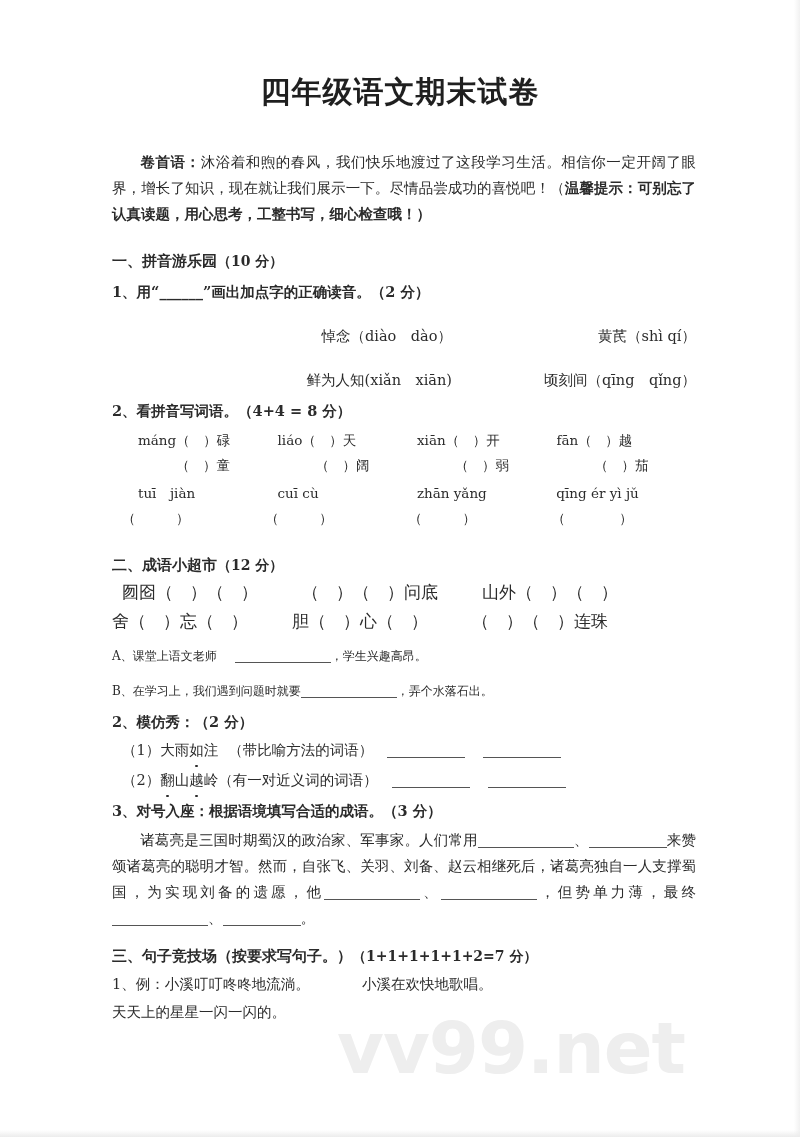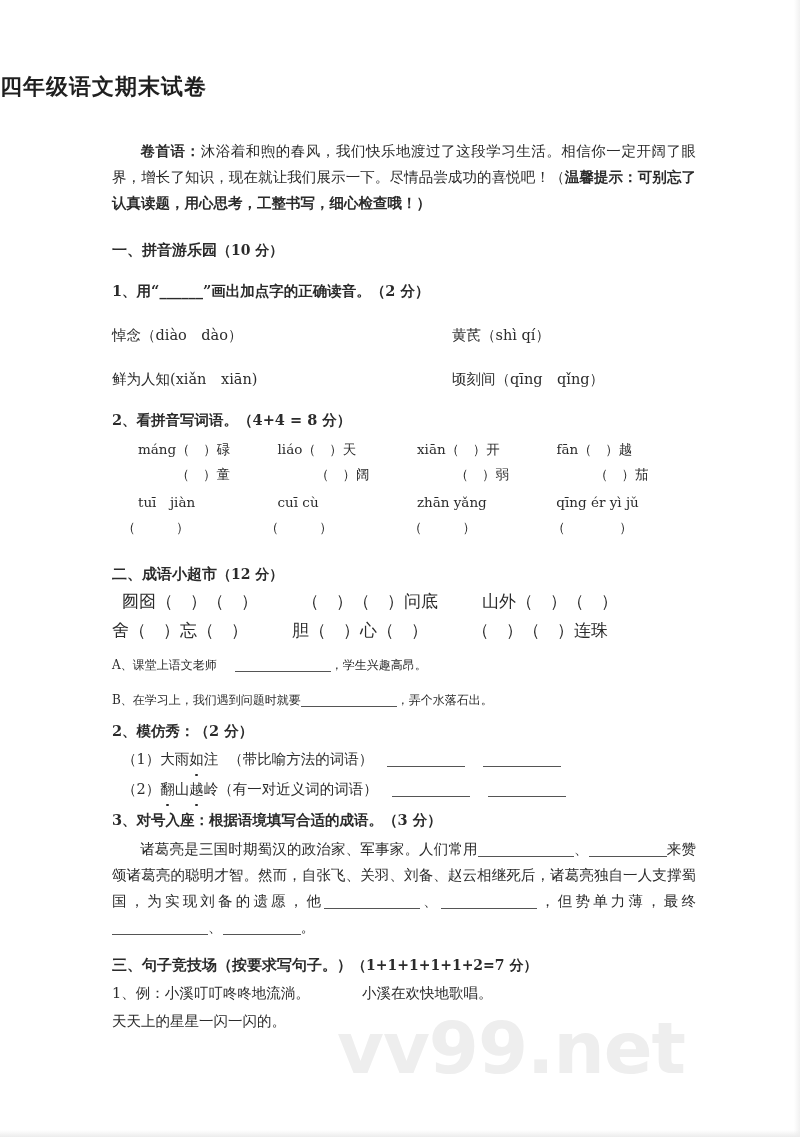--- a/index.html
+++ b/index.html
@@ -63,21 +63,22 @@
 
   #content {
     position: absolute;
     left: 0;
     top: 0;
     width: 800px;
     z-index: 2;
   }
 
   .doc-title {
-    font-size: 22px;
+    text-align: center;
+    font-size: 30px;
     font-weight: 700;
     letter-spacing: 1px;
     margin: 72px 0 0 0;
     color: #1f1f1f;
   }
 
   .block {
     margin: 0 104px 0 112px;
   }
 
@@ -104,21 +105,21 @@
     line-height: 22px;
   }
   .sec-head .pts {
     font-weight: 700;
     font-size: 14px;
   }
 
   .q-head {
     font-size: 14.5px;
     font-weight: 700;
-    margin-top: 19px;
+    margin-top: 9px;
     line-height: 22px;
   }
   .q-head.tight { margin-top: 7px; }
 
   .q-sub {
     font-size: 14.5px;
     line-height: 24px;
     margin-top: 5px;
   }
 
@@ -129,20 +130,21 @@
   .num { font-family: "DejaVu Serif", "Liberation Serif", serif; }
   .blank-md { display: inline-block; width: 78px; border-bottom: 1px solid #555; vertical-align: -3px; }
   .blank-lg { display: inline-block; width: 96px; border-bottom: 1px solid #555; vertical-align: -3px; }
 
   
   .read-row {
     display: flex;
     margin-top: 22px;
     font-size: 14.5px;
     line-height: 22px;
+    text-align: right;
   }
   .read-row .left { width: 340px; }
   .read-row .right { flex: 1; }
 
   
   .pygrid { margin-top: 6px; }
   .pygrid-row {
     display: flex;
     font-size: 14px;
     line-height: 25px;

